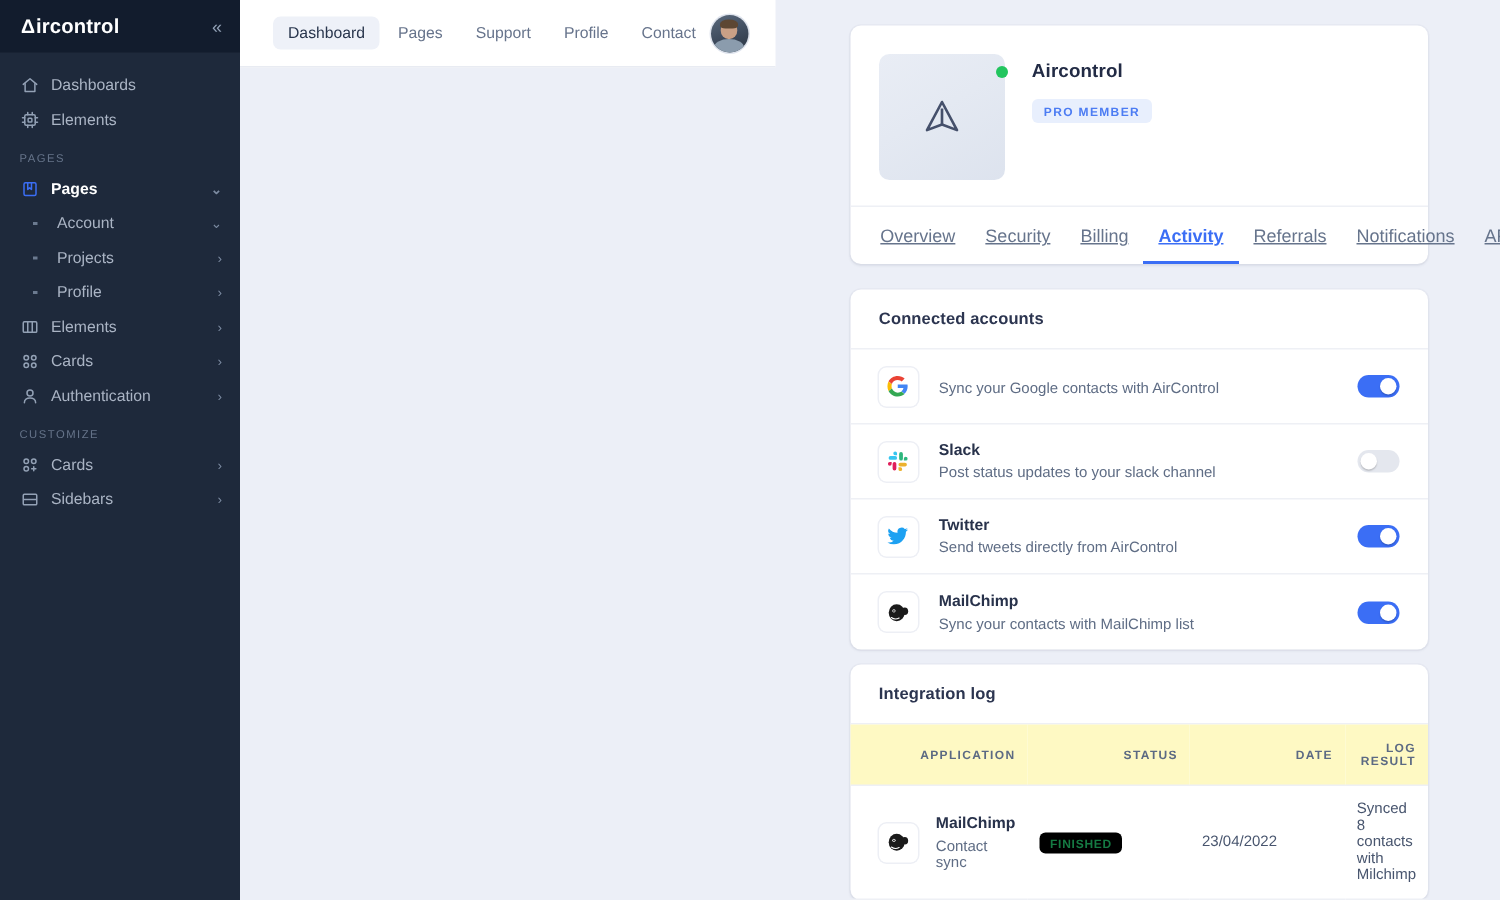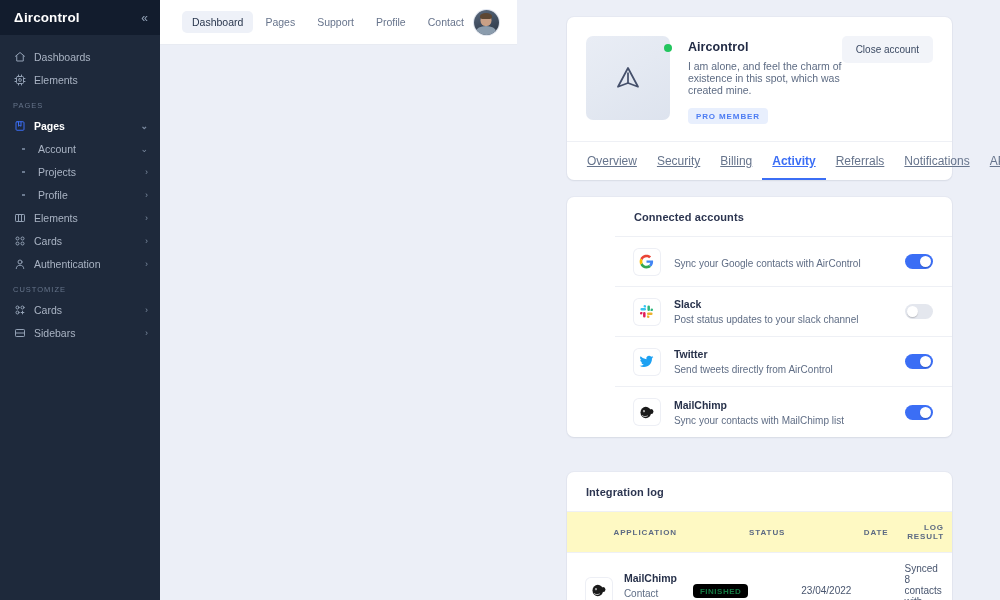--- a/index.html
+++ b/index.html
@@ -143,21 +143,21 @@
     border-top: 1px solid #eef0f5; padding: 0 19px;
   }
   .p-tab {
     font-size: 12px; color: #66748c; padding: 12px 10px 10px 10px;
     white-space: nowrap; border-bottom: 2px solid transparent; cursor: pointer; text-decoration: underline;
   }
   .p-tab:first-child { padding-left: 1px; }
   .p-tab.active { color: #3b6ef5; font-weight: bold; border-bottom-color: #3b6ef5; }
 
   
-  .acct-card { margin-bottom: 35px; padding-left: 48px; }
+  .acct-card { margin-bottom: 10px; }
   .card-head {
     padding: 14px 19px 13px 19px; border-bottom: 1px solid #eef0f5;
     font-size: 11px; font-weight: bold; color: #2c3550; letter-spacing: .1px;
   }
   .acct-row {
     display: flex; align-items: center; padding: 11px 19px;
     border-bottom: 1px solid #eef0f5; min-height: 50px;
   }
   .acct-row:last-child { border-bottom: none; }
   .acct-ico {
@@ -371,24 +371,22 @@
             <div class="ph">
               <svg width="30" height="30" viewBox="0 0 24 24" fill="none" stroke="#45506b" stroke-width="1.4" stroke-linejoin="round">
                 <path d="M12 4 L20 19 L12 16 L4 19 Z"></path>
                   <path d="M12 7.5v8.5"></path>
               </svg>
             </div>
             <span class="ph-status"></span>
           </div>
           <div class="p-info">
             <div class="p-name">Aircontrol</div>
-            <div class="p-desc">I am alone, and feel the charm of existence in this spot, which was created mine.</div>
             <span class="p-badge">PRO MEMBER</span>
           </div>
-          <button class="close-btn">Close account</button>
         </div>
         <div class="p-tabs">
           <div class="p-tab">Overview</div>
           <div class="p-tab">Security</div>
           <div class="p-tab">Billing</div>
           <div class="p-tab active">Activity</div>
           <div class="p-tab">Referrals</div>
           <div class="p-tab">Notifications</div>
           <div class="p-tab">API Keys</div>
           <div class="p-tab">Settings</div>

